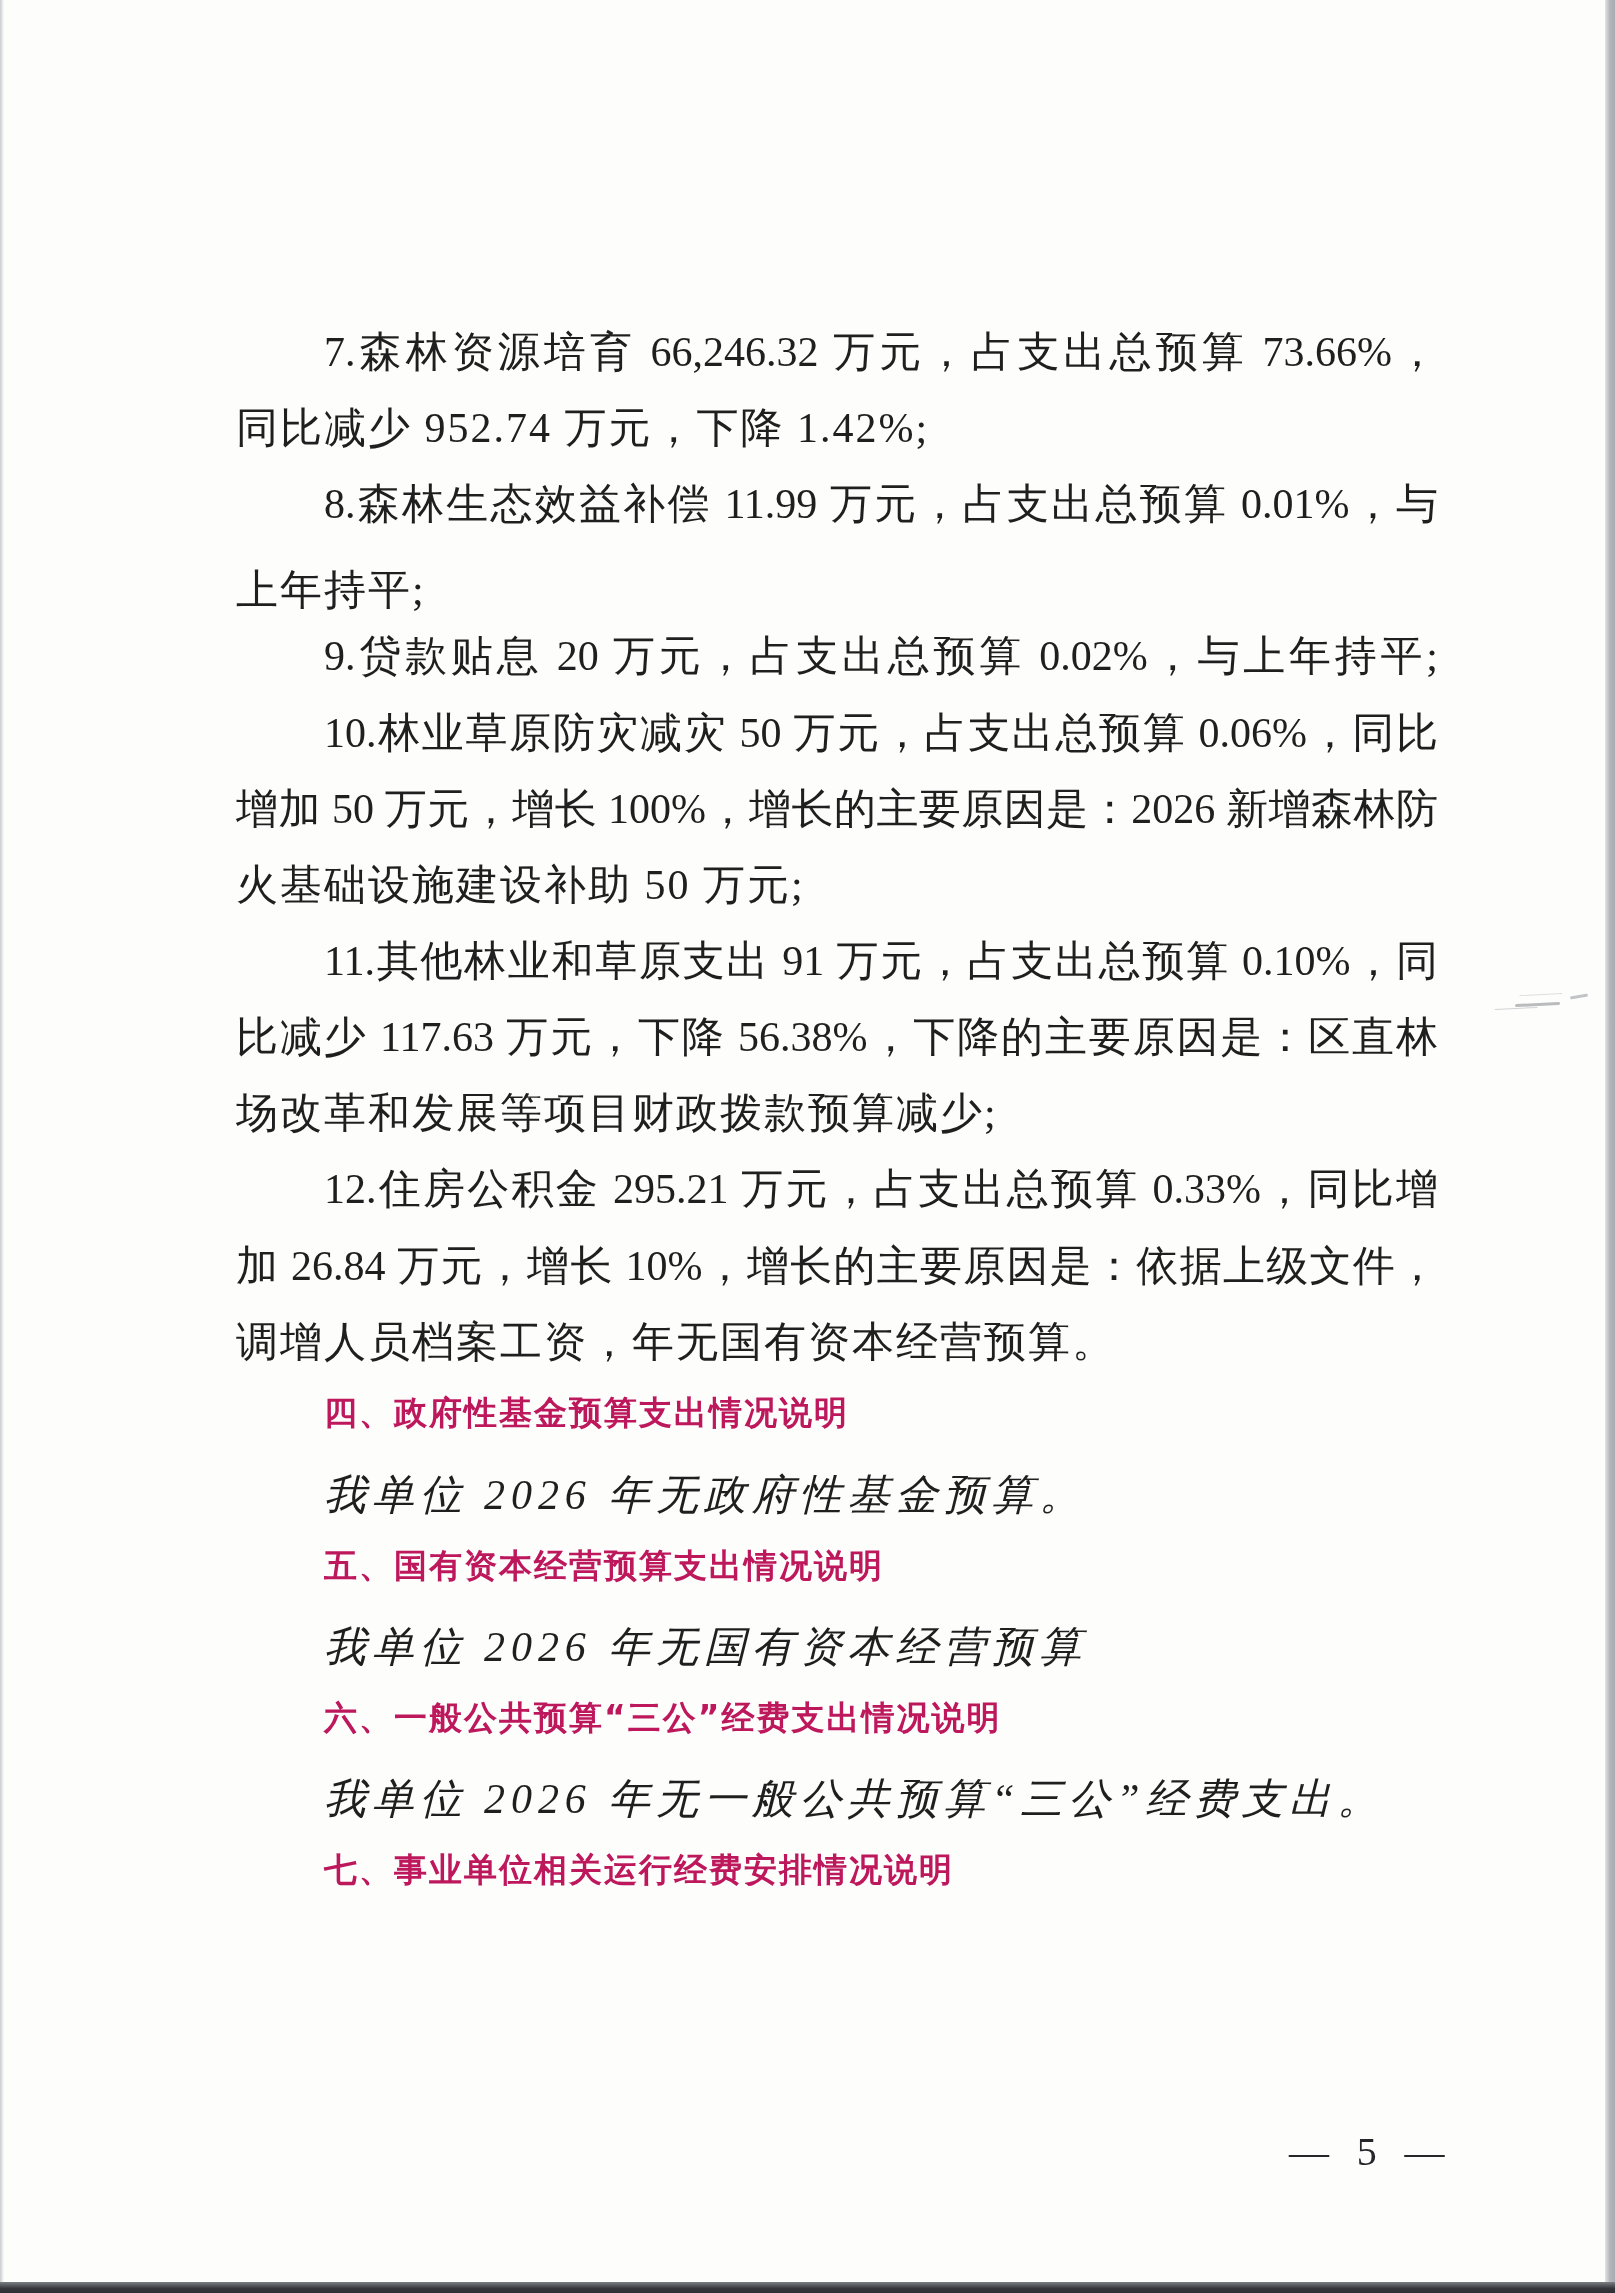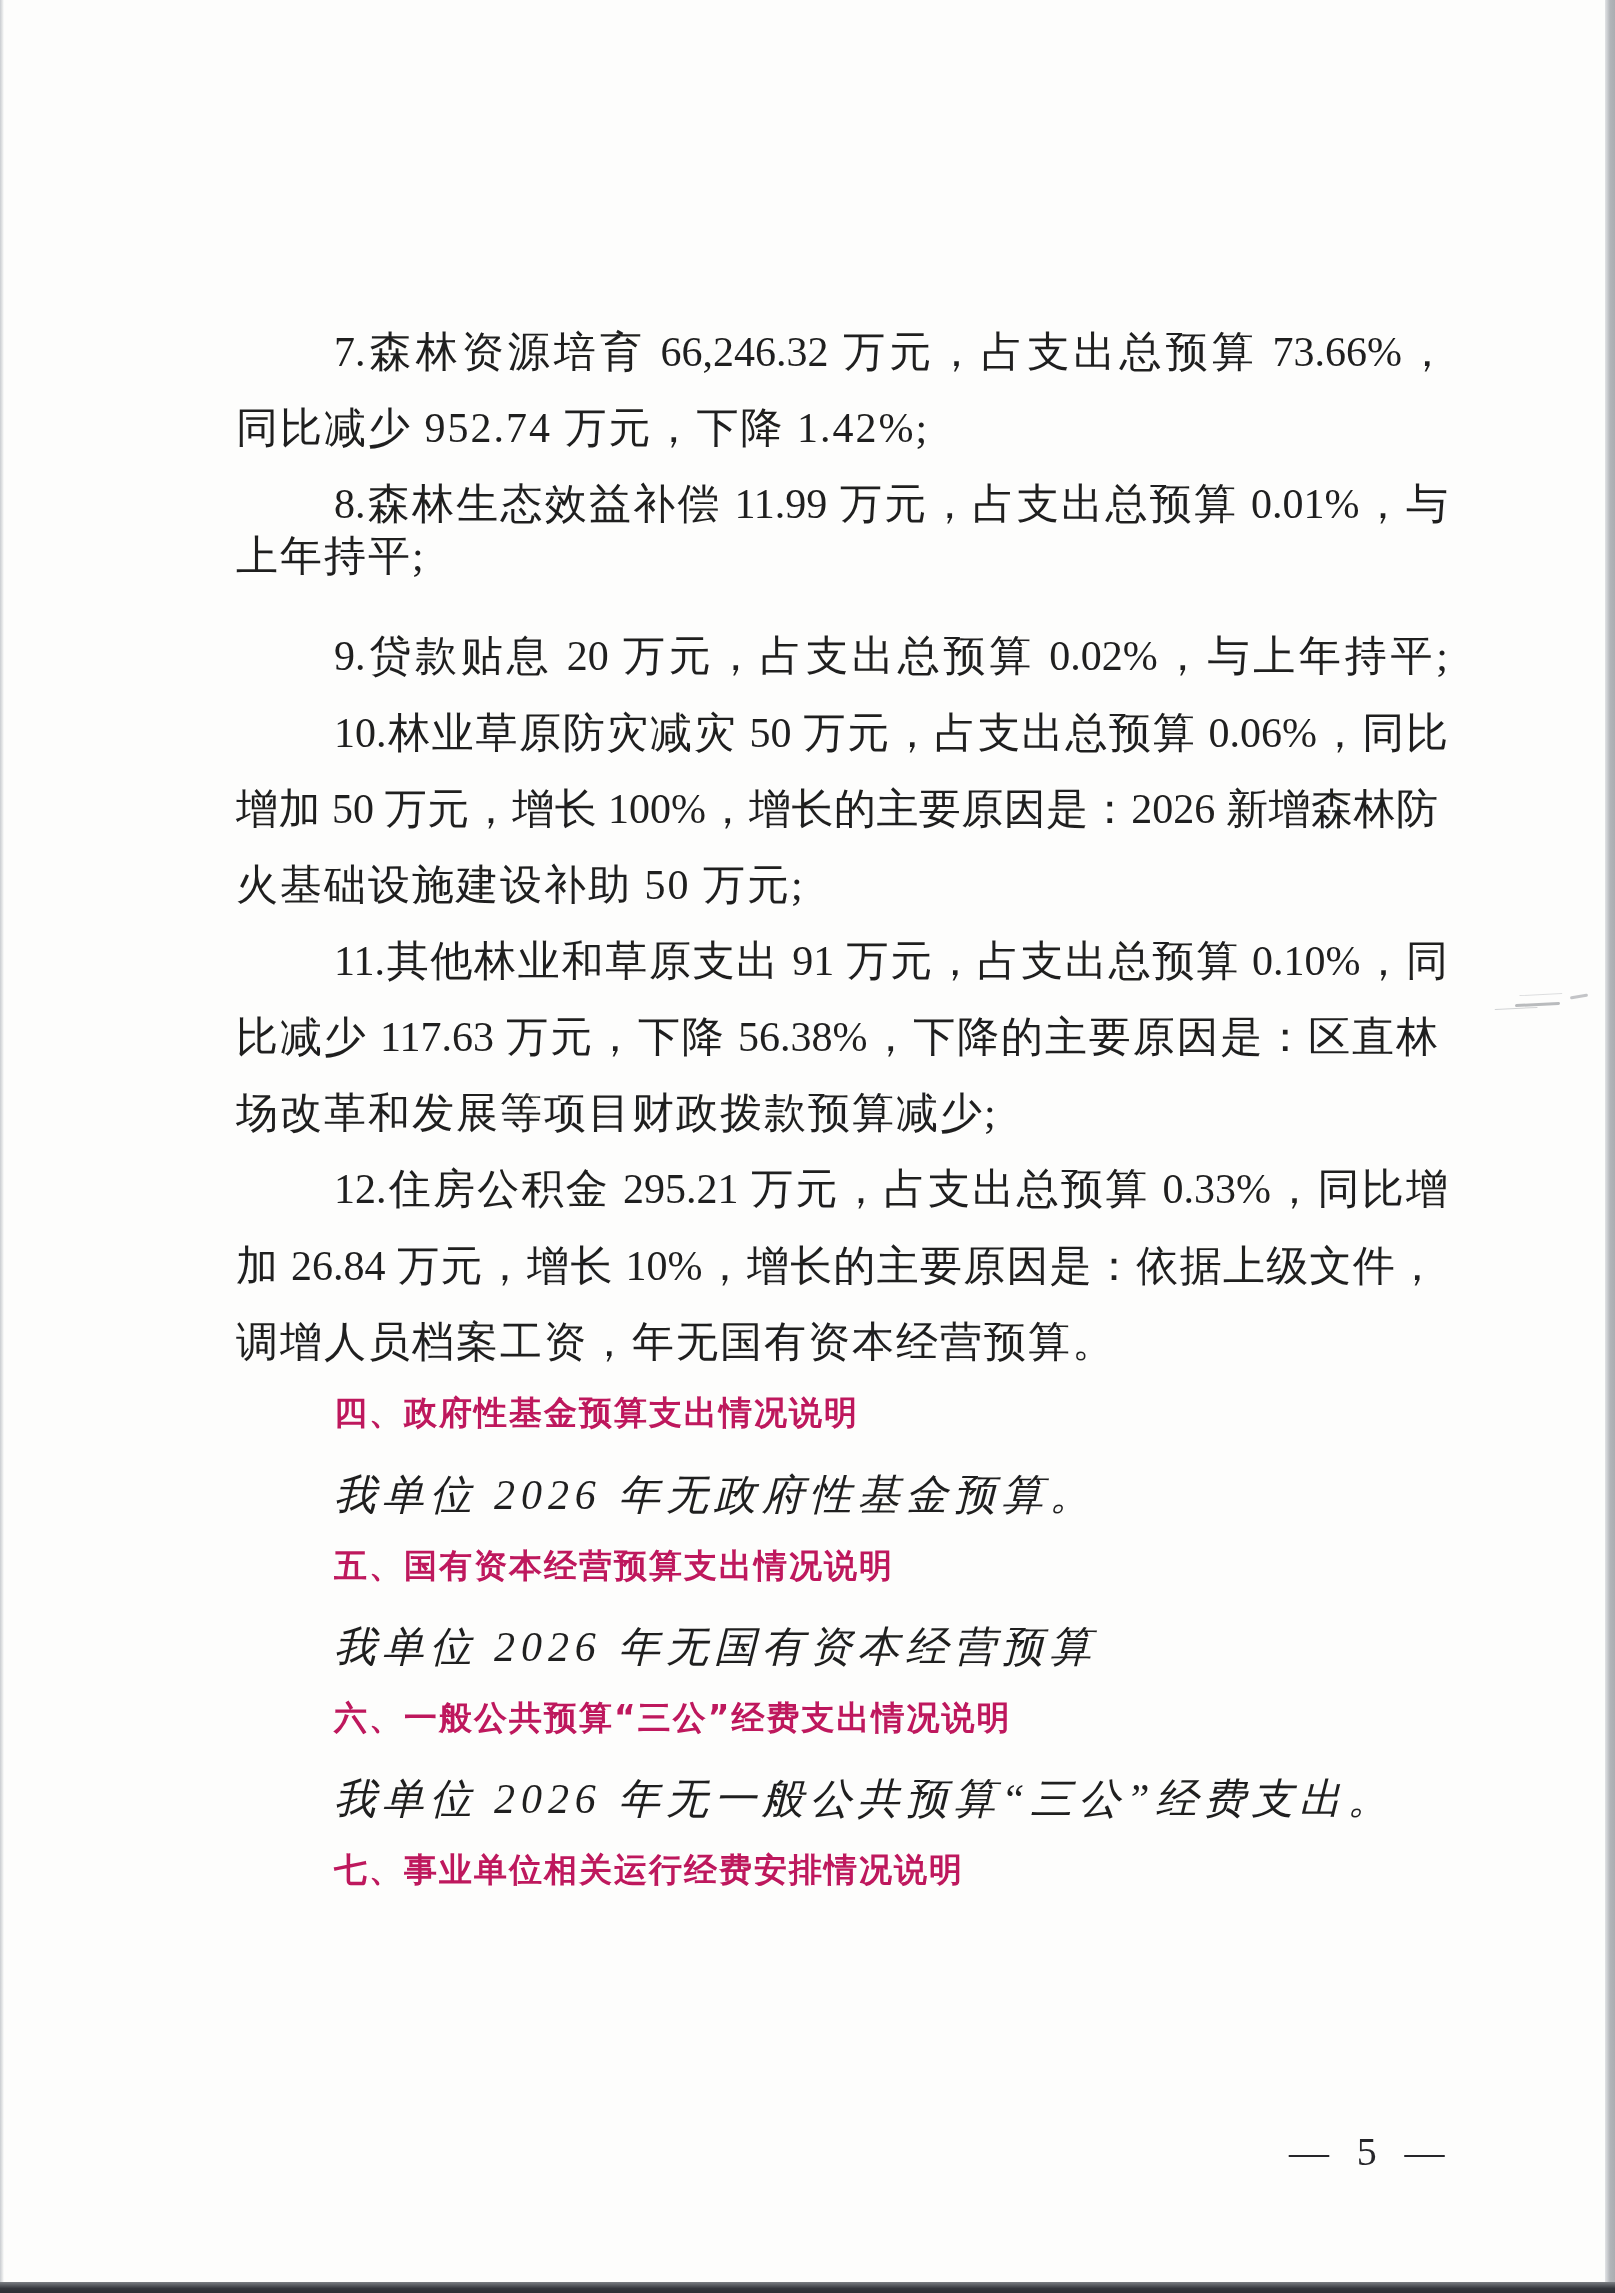--- a/index.html
+++ b/index.html
@@ -35,21 +35,21 @@
   .line {
     position: absolute;
     left: 236px;
     width: 1202px;
     font-size: 42px;
     line-height: 1.28;
     color: #1f1f1f;
     letter-spacing: 1px;
     white-space: normal;
   }
-  .indent { text-indent: 88px; margin-left: 10px; }
+  .indent { text-indent: 88px; }
   .fill {
     text-align: justify;
     text-align-last: justify;
     letter-spacing: 0;
   }
   .cont { letter-spacing: 2px; }
   .loose { letter-spacing: 5.9px; font-style: italic; }
   .heading {
     font-family: "DejaVu Sans", "Liberation Sans", sans-serif;
     font-weight: bold;
@@ -93,21 +93,21 @@
   }
 </style>
 </head>
 <body>
 
 <div class="page">
 
   <div class="line indent fill" style="top:326px">7.森林资源培育 66,246.32 万元，占支出总预算 73.66%，</div>
   <div class="line cont" style="top:402px">同比减少 952.74 万元，下降 1.42%;</div>
   <div class="line indent fill" style="top:478px">8.森林生态效益补偿 11.99 万元，占支出总预算 0.01%，与</div>
-  <div class="line cont" style="top:530px">上年持平;</div>
+  <div class="line cont" style="top:564px">上年持平;</div>
   <div class="line indent fill" style="top:630px">9.贷款贴息 20 万元，占支出总预算 0.02%，与上年持平;</div>
   <div class="line indent fill" style="top:707px">10.林业草原防灾减灾 50 万元，占支出总预算 0.06%，同比</div>
   <div class="line fill" style="top:783px">增加 50 万元，增长 100%，增长的主要原因是：2026 新增森林防</div>
   <div class="line cont" style="top:859px">火基础设施建设补助 50 万元;</div>
   <div class="line indent fill" style="top:935px">11.其他林业和草原支出 91 万元，占支出总预算 0.10%，同</div>
   <div class="line fill" style="top:1011px">比减少 117.63 万元，下降 56.38%，下降的主要原因是：区直林</div>
   <div class="line cont" style="top:1087px">场改革和发展等项目财政拨款预算减少;</div>
   <div class="line indent fill" style="top:1163px">12.住房公积金 295.21 万元，占支出总预算 0.33%，同比增</div>
   <div class="line fill" style="top:1240px">加 26.84 万元，增长 10%，增长的主要原因是：依据上级文件，</div>
   <div class="line cont" style="top:1316px">调增人员档案工资，年无国有资本经营预算。</div>

